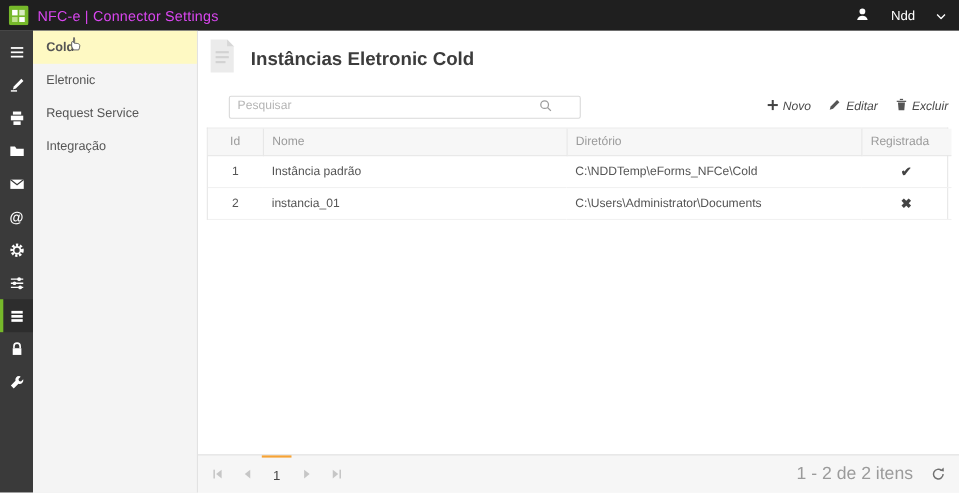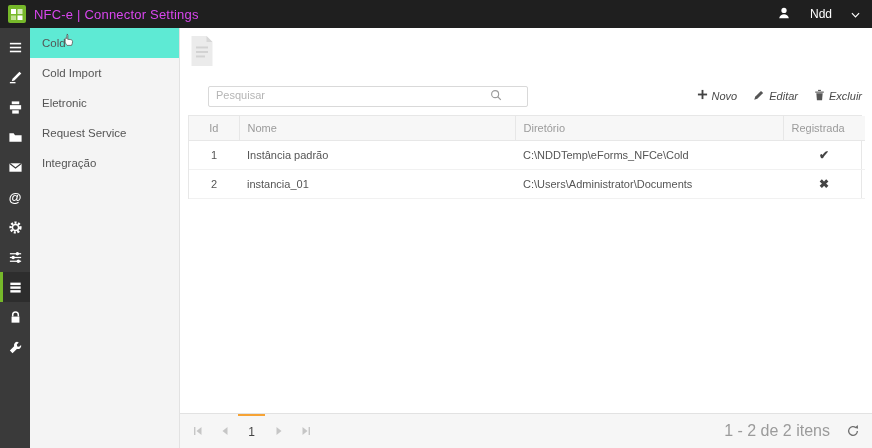--- a/index.html
+++ b/index.html
@@ -22,21 +22,21 @@
     align-items:stretch; padding-top:4px; flex:0 0 auto; }
   .rail-item { height:30px; display:flex; align-items:center; justify-content:center;
     cursor:pointer; border-left:3px solid transparent; padding-right:3px; }
   .rail-item.active { background:#2d2d2d; border-left:3px solid #76b82a; }
   .rail-item .at { color:#fff; font-size:13px; font-weight:bold; }
   .panel { width:150px; background:#f4f4f4; border-right:1px solid #e2e2e2;
     flex:0 0 auto; }
   .panel-title { font-size:15px; color:#333; padding:10px 12px 10px; }
   .panel-item { padding:9px 12px; font-size:11.5px; color:#555; cursor:pointer;
     position:relative; }
-  .panel-item.selected { background:#5eead4; }
+  .panel-item.selected { background:#fef9c3;font-weight:bold; }
   .hand-cursor { position:absolute; left:32px; top:5px; }
   
   .content { flex:1; display:flex; flex-direction:column; background:#fff; min-width:0; }
   .content-header { display:flex; align-items:center; gap:8px; padding:5px 10px 2px 4px; }
   .content-title { font-size:17px; font-weight:bold; color:#3c3c3c; }
   .toolbar-row { display:flex; align-items:center; padding:10px 10px 8px 8px; }
   .search-box { position:relative; width:320px; }
   .search-input { width:100%; height:21px; border:1px solid #d9d9d9; border-radius:2px;
     padding:0 24px 2px 7px; font-size:11px; color:#555;
     font-family:"Liberation Sans", sans-serif; outline:none;margin-left:20px; }
@@ -179,23 +179,20 @@
     <aside class="panel">
       <div class="panel-item selected">
         <span>Cold</span>
         <span class="hand-cursor">
           <svg width="13" height="15" viewBox="0 0 16 18">
             <path d="M6 1.5c.7 0 1.2.5 1.2 1.2v5.1l1.2-.2c2.4 0 4.6.8 4.6 2.6 0 1.7-.6 3.4-1.2 4.8H6.2c-.9-1.2-2.3-2.9-2.3-4.6V6.8c0-.6.5-1.1 1.1-1.1.5 0 1 .4 1 1V2.7c0-.7.4-1.2 1-1.2z" fill="#fff" stroke="#555" stroke-width="1"></path>
           </svg>
         </span>
       </div>
       <div class="panel-item">
-        <span>Cold Import</span>
-      </div>
-      <div class="panel-item">
         <span>Eletronic</span>
       </div>
       <div class="panel-item">
         <span>Request Service</span>
       </div>
       <div class="panel-item">
         <span>Integração</span>
       </div>
     </aside>
 
@@ -204,20 +201,21 @@
       <div class="content-header">
         <span>
           <svg width="36" height="36" viewBox="0 0 24 24">
             <path d="M5 2h10l4 4v16H5z" fill="#ebebeb"></path>
             <path d="M15 2l4 4h-4z" fill="#d7d7d7"></path>
             <rect x="8" y="9" width="8" height="1.3" fill="#d2d2d2"></rect>
             <rect x="8" y="12" width="8" height="1.3" fill="#d2d2d2"></rect>
             <rect x="8" y="15" width="6" height="1.3" fill="#d2d2d2"></rect>
           </svg>
         </span>
+        <h1 class="content-title">Instâncias Eletronic Cold</h1>
       </div>
 
       <div class="toolbar-row">
         <span class="search-box">
           <input class="search-input" type="text" placeholder="Pesquisar" style="">
           <span class="search-glyph">
             <svg width="14" height="14" viewBox="0 0 16 16">
                 <circle cx="7" cy="7" r="4" fill="none" stroke="#9b9b9b" stroke-width="1.3"></circle>
                 <line x1="10" y1="10" x2="13.5" y2="13.5" stroke="#9b9b9b" stroke-width="1.3"></line>
               </svg>

